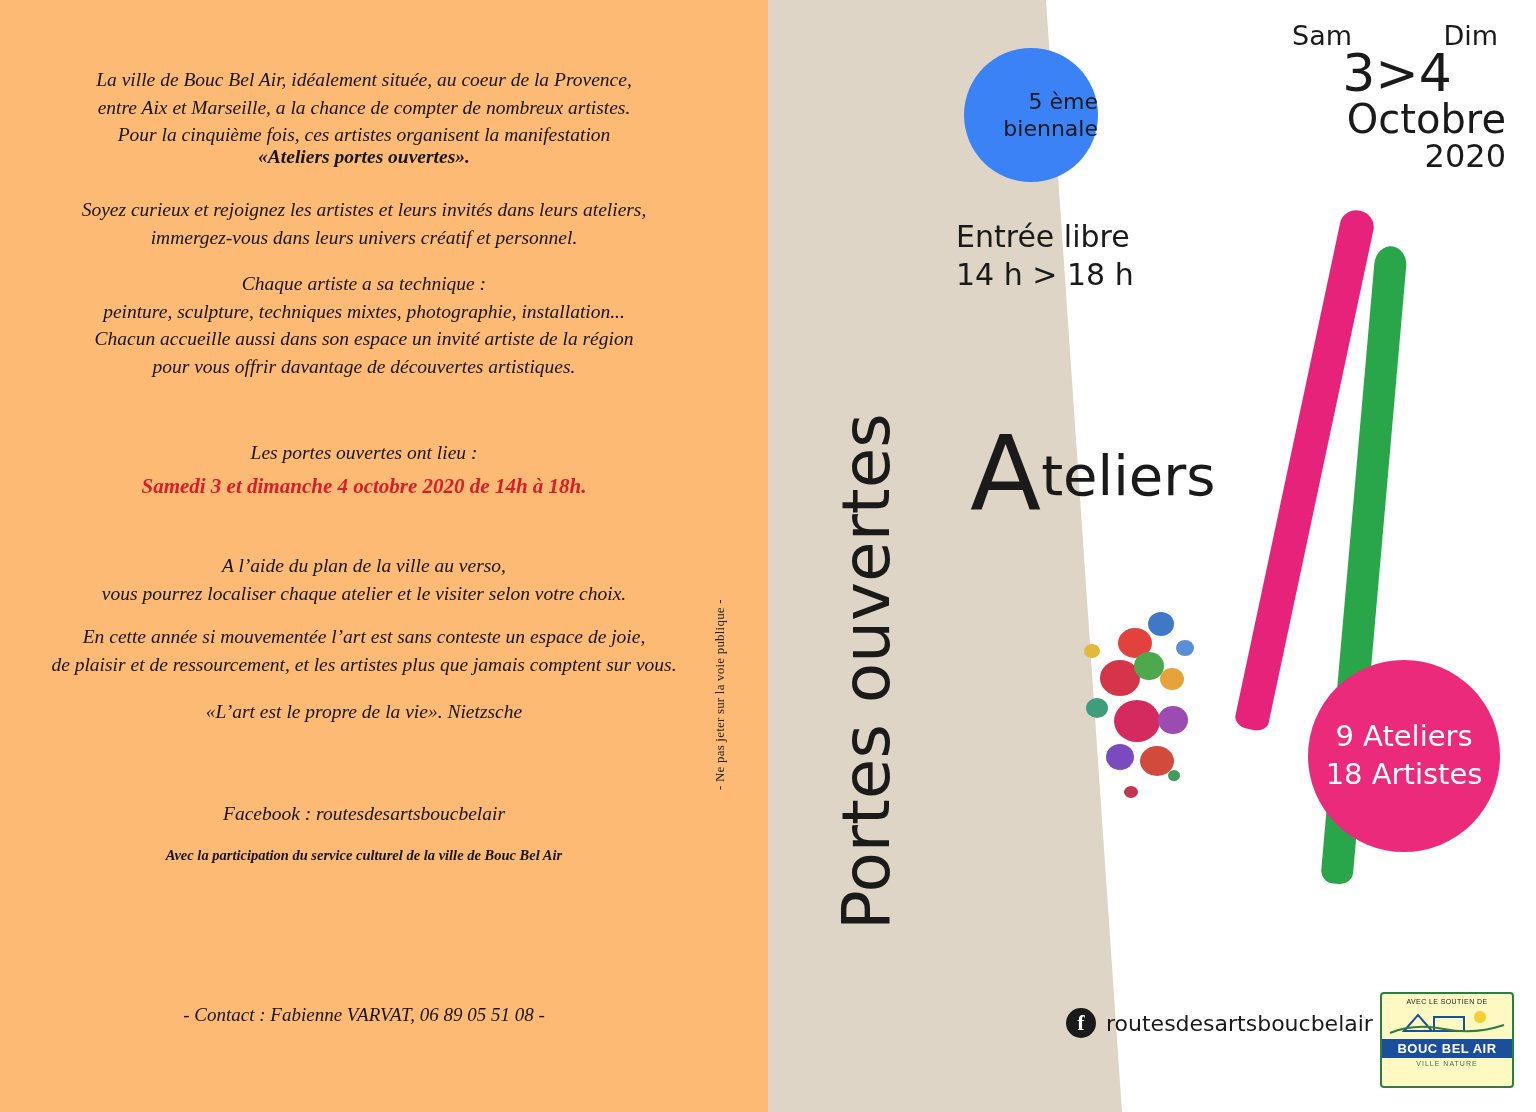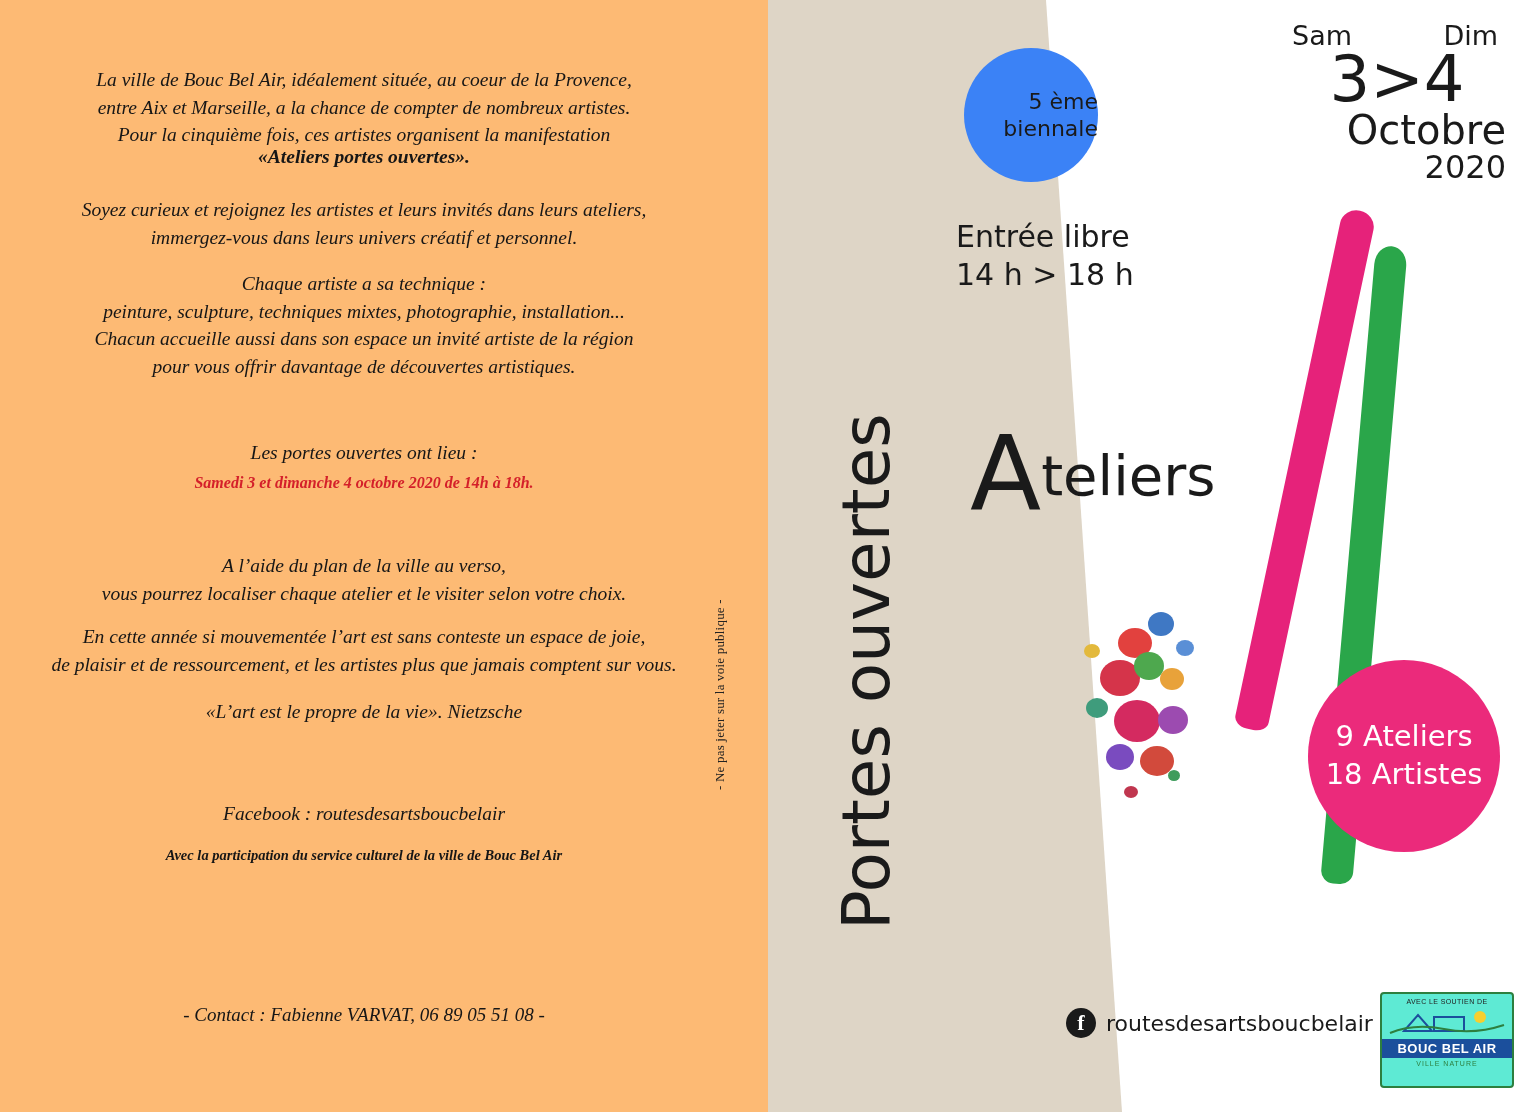--- a/index.html
+++ b/index.html
@@ -32,21 +32,21 @@
     text-align: center;
     font-family: "Liberation Serif", serif;
     font-style: italic;
     color: #161616;
     font-size: 19.5px;
     line-height: 1.42;
   }
   .ltext.red {
     color: #d4202a;
     font-weight: bold;
-    font-size: 16px;
+    font-size: 21px;
   }
   .ltext.small {
     font-size: 14.5px;
   }
   .ltext.contact {
     font-size: 19px;
   }
 
   
   #vertical-note {
@@ -141,21 +141,21 @@
     width: 230px;
   }
   #dates .daylabels {
     display: flex;
     justify-content: space-between;
     font-size: 27px;
     padding: 0 14px 0 10px;
     line-height: 1;
   }
   #dates .bignum {
-    font-size: 64px;
+    font-size: 52px;
     line-height: 0.96;
     letter-spacing: 0px;
     text-align: center;
   }
   #dates .month {
     font-size: 40px;
     line-height: 1.02;
     text-align: right;
     padding-right: 6px;
   }
@@ -245,21 +245,21 @@
     line-height: 1;
   }
 
   
   #sponsor {
     position: absolute;
     right: 22px; bottom: 24px;
     width: 130px; height: 92px;
     border: 2px solid #2d7f3f;
     border-radius: 4px;
-    background: #5eead4;
+    background: #fef9c3;
     overflow: hidden;
     text-align: center;
   }
   #sponsor .s-top {
     font-size: 7px;
     letter-spacing: .4px;
     color: #222;
     margin-top: 4px;
   }
   #sponsor .s-art {

